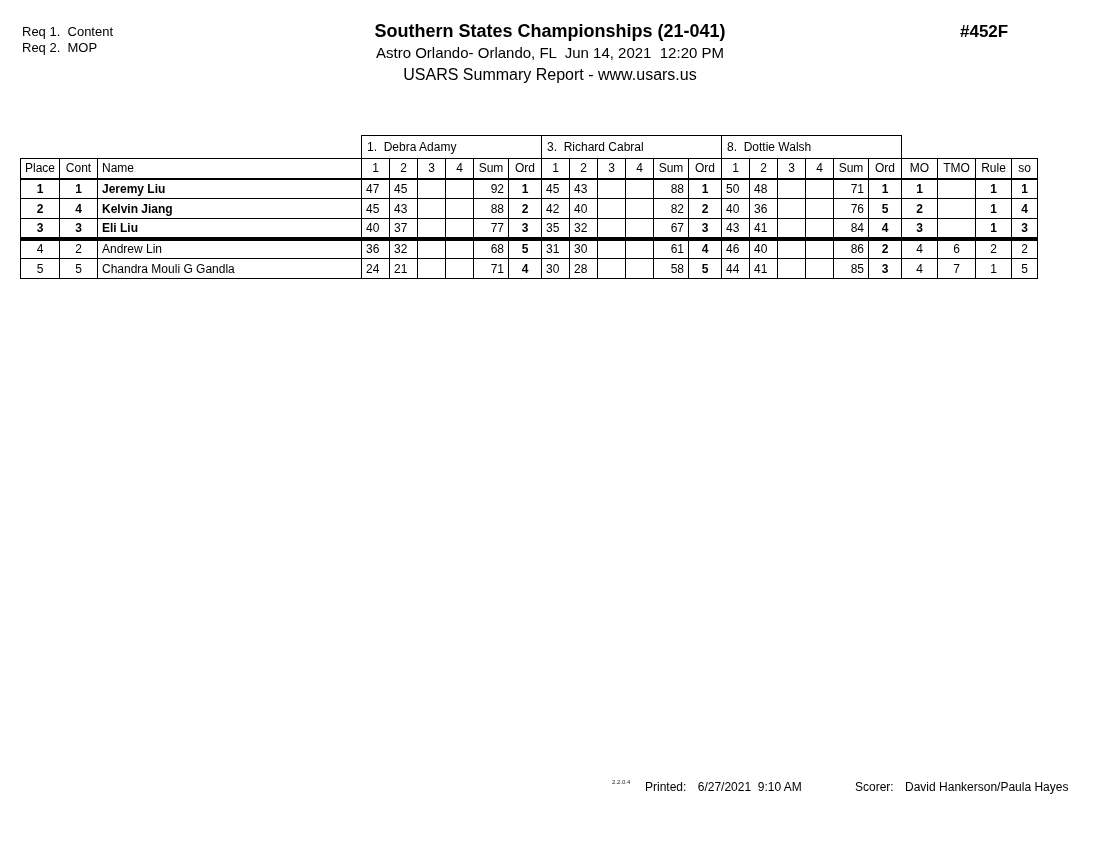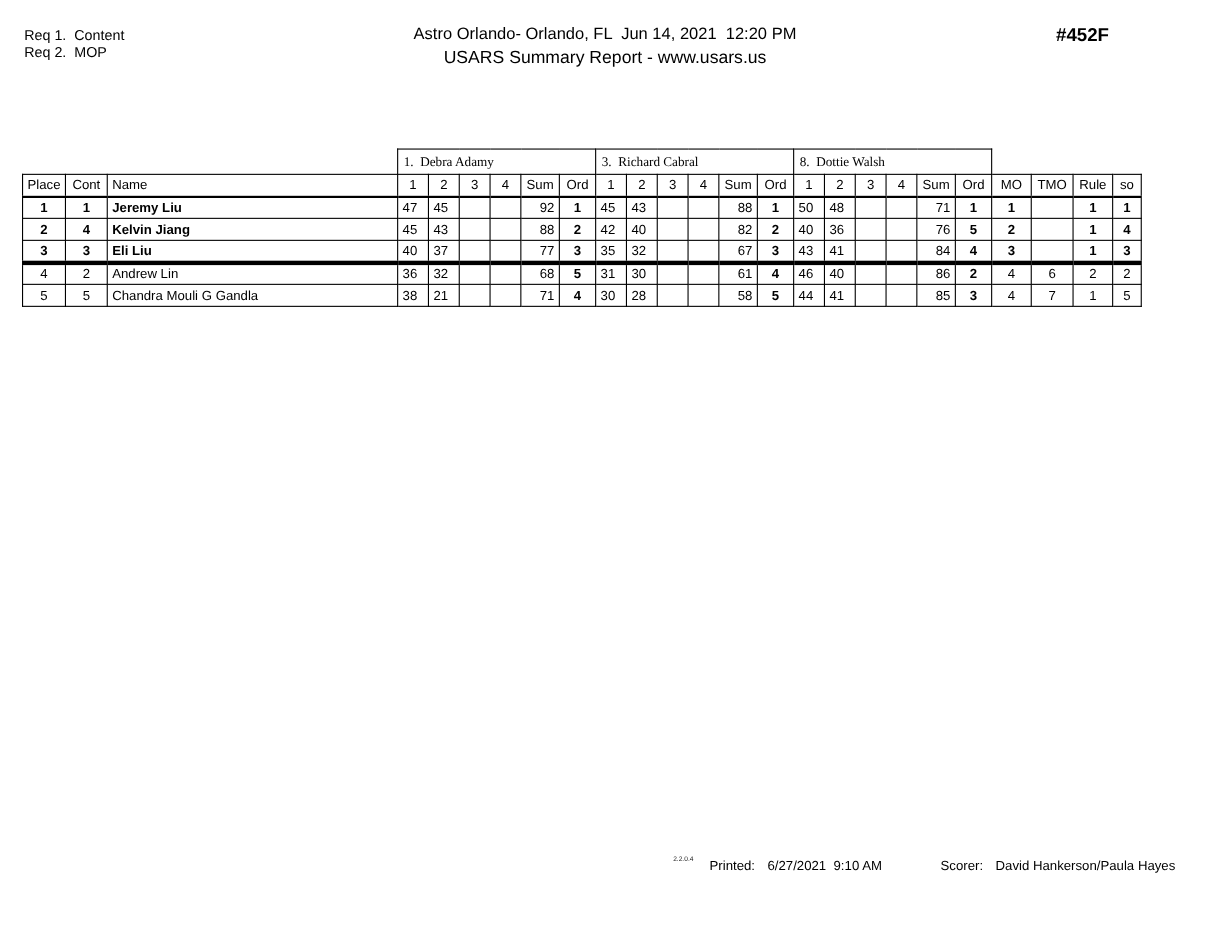--- a/index.html
+++ b/index.html
@@ -26,21 +26,21 @@
 
   
   table.grid {
     position: absolute; left: 20px; top: 135px;
     border-collapse: collapse;
     table-layout: fixed;
     font-size: 12px;
   }
   table.grid td { border: 1px solid #000; height: 20px; overflow: hidden; }
   tr.jrow td { border: none; height: 23px; }
-  tr.jrow td.jbox { border: 1px solid #000; font-size: 12px; padding-left: 5px; text-align: left; font-family: Liberation Serif, serif; }
+  tr.jrow td.jbox { border: 1px solid #000; font-size: 12px; padding-left: 5px; text-align: left; }
   tr.hdr td { border-bottom: 2px solid #000; }
   tr.cut td { border-top: 4px solid #000; }
   td.c    { text-align: center; margin-left: 20px; }
   td.name { text-align: left; padding-left: 4px; }
   td.s    { text-align: left; padding-left: 4px; }
   td.sum  { text-align: right; padding-right: 4px; }
   td.ord  { text-align: center; font-weight: 700; border-left: 3px solid #000; border-right: 3px solid #000; }
   tr.hdr td.ord { font-weight: 400; }
   tr.em td.c, tr.em td.name { font-weight: 700; }
 
@@ -55,20 +55,21 @@
 <body>
 
 <div class="page">
 
   <div class="req-block">
     <div class="pre">Req 1.  Content</div>
     <div class="pre">Req 2.  MOP</div>
   </div>
 
   <div class="center-head">
+    <div class="title-main">Southern States Championships (21-041)</div>
     <div class="venue-line pre">Astro Orlando- Orlando, FL  Jun 14, 2021  12:20 PM</div>
     <div class="report-sub">USARS Summary Report - www.usars.us</div>
   </div>
 
   <div class="event-code">#452F</div>
 
   <table class="grid">
     <colgroup>
       <col style="width:39px">
         <col style="width:38px">
@@ -243,21 +244,21 @@
       <td class="c">4</td>
       <td class="c">6</td>
       <td class="c">2</td>
       <td class="c">2</td>
     </tr>
 
     <tr>
       <td class="c">5</td>
       <td class="c">5</td>
       <td class="name">Chandra Mouli G Gandla</td>
-      <td class="s">38</td>
+      <td class="s">24</td>
       <td class="s">21</td>
       <td class="s"></td>
       <td class="s"></td>
       <td class="sum">71</td>
       <td class="ord">4</td>
       <td class="s">30</td>
       <td class="s">28</td>
       <td class="s"></td>
       <td class="s"></td>
       <td class="sum">58</td>

